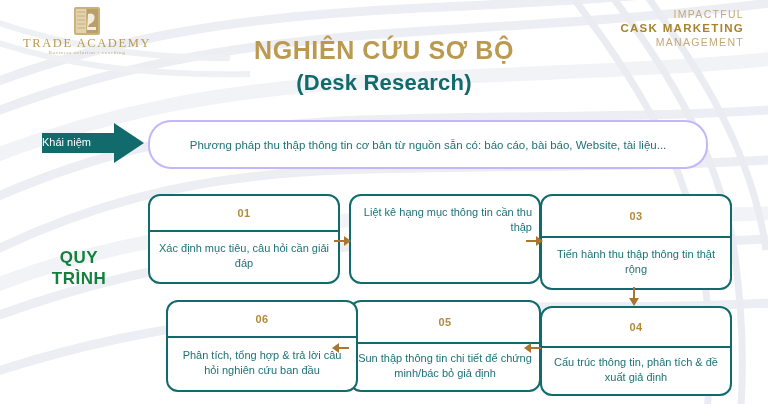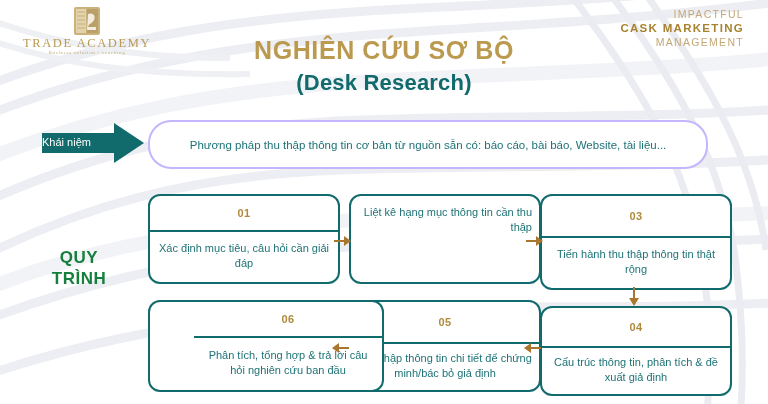--- a/index.html
+++ b/index.html
@@ -171,21 +171,21 @@
 
   <div class="step" style="left:349px;top:300px;height:88px;">
     <div class="numwrap" style="height:40px;">
         <div class="num">05</div>
       </div>
     <div class="body" style="height:44px;">
         <span>Sun thập thông tin chi tiết để chứng minh/bác bỏ giả định</span>
       </div>
   </div>
 
-  <div class="step" style="left:148px;top:300px;height:88px;padding-left:44px;">
+  <div class="step" style="left:166px;top:300px;height:88px;">
     <div class="numwrap" style="height:34px;">
         <div class="num">06</div>
       </div>
     <div class="body" style="height:50px;">
         <span>Phân tích, tổng hợp &amp; trả lời câu hỏi nghiên cứu ban đầu</span>
       </div>
   </div>
 
   <svg class="conn" style="left:334px;top:234px;" width="18" height="14" viewBox="0 0 18 14">
     <path d="M0,7 L11,7" stroke="#a8762e" stroke-width="2"></path>

